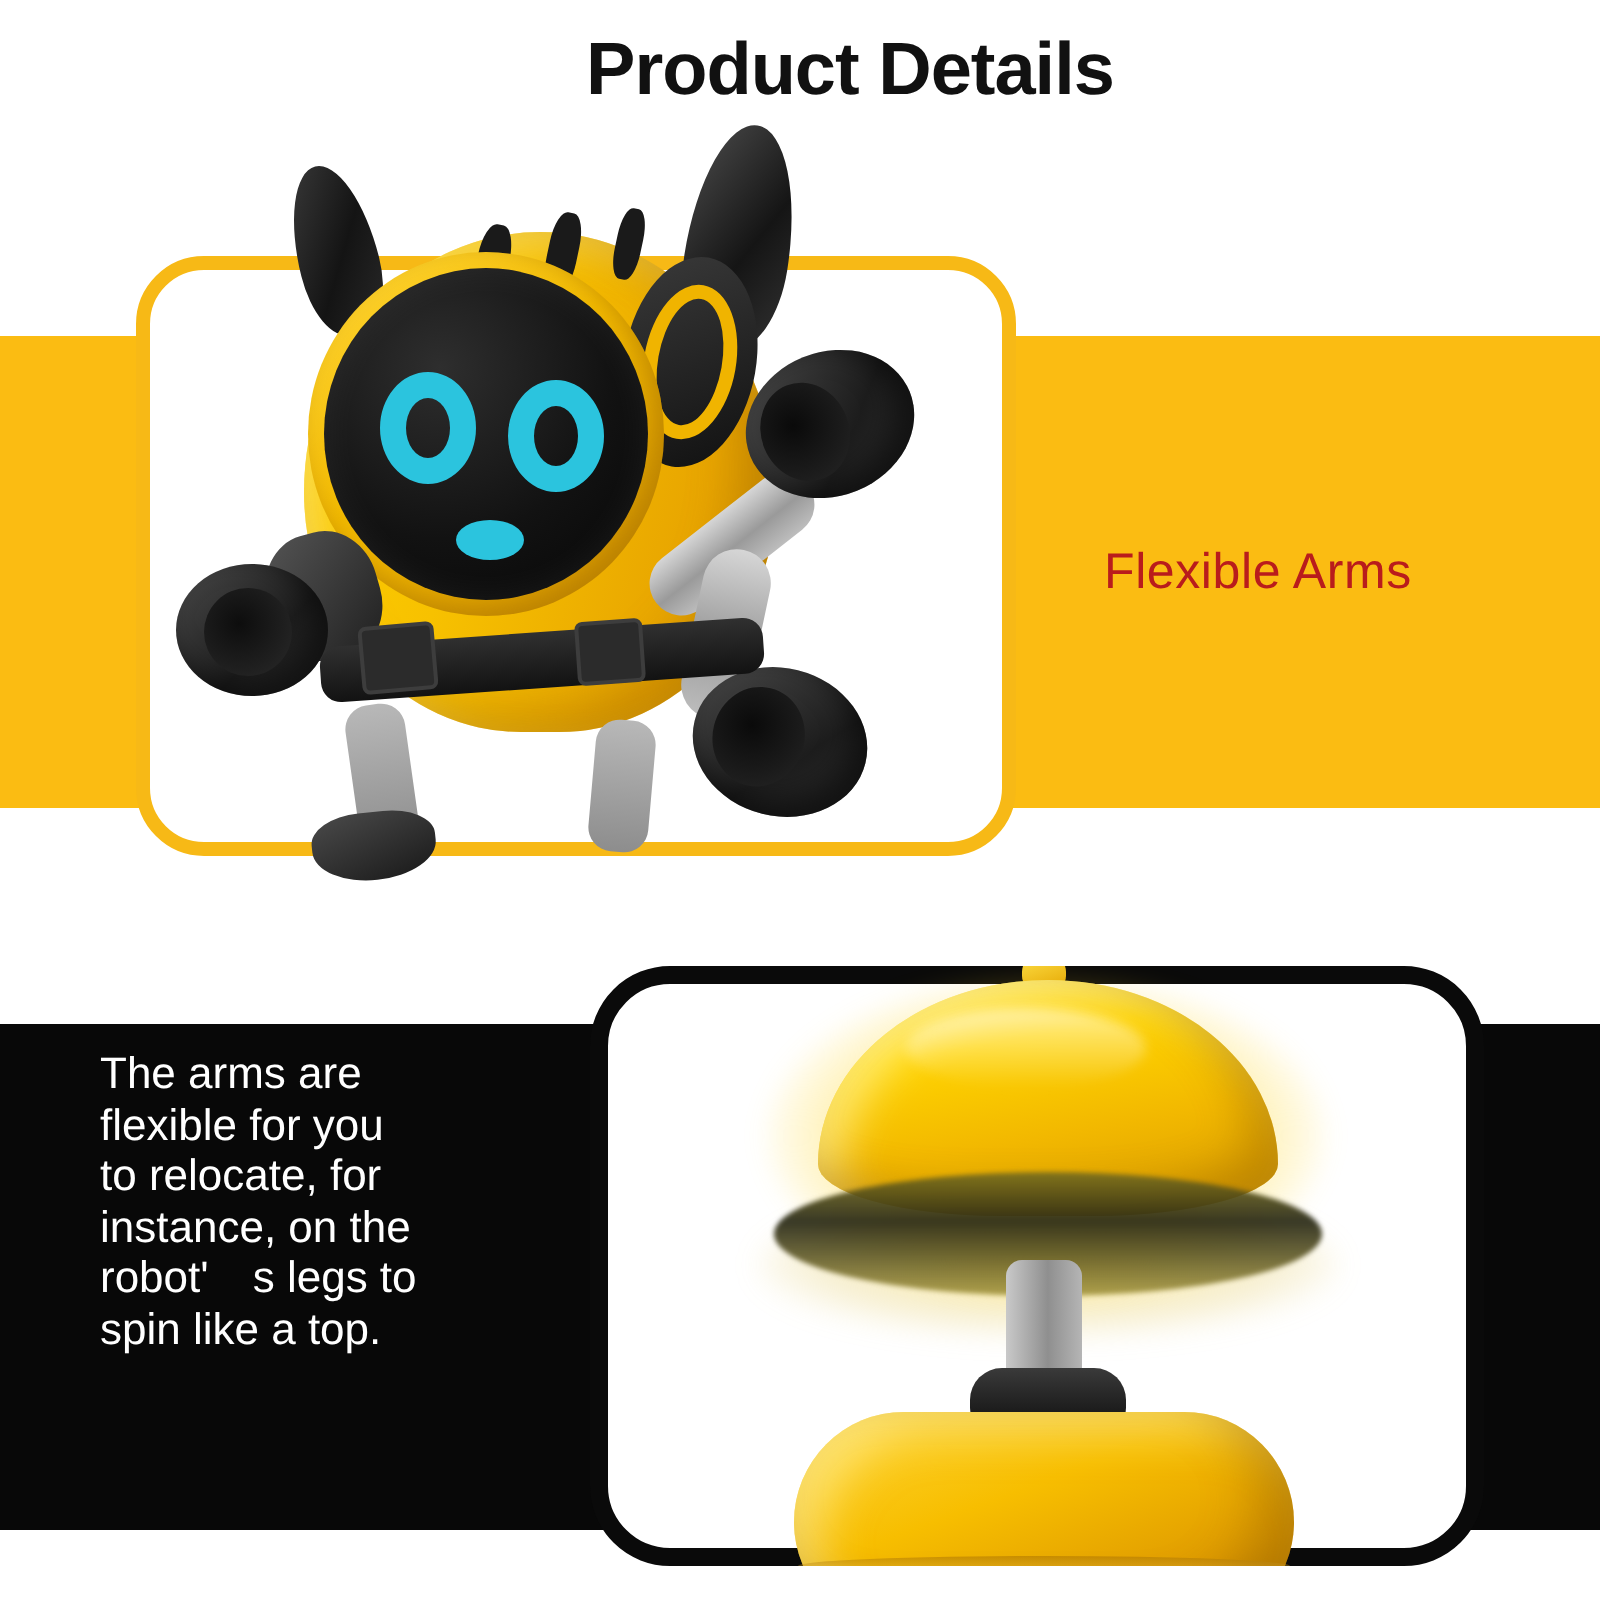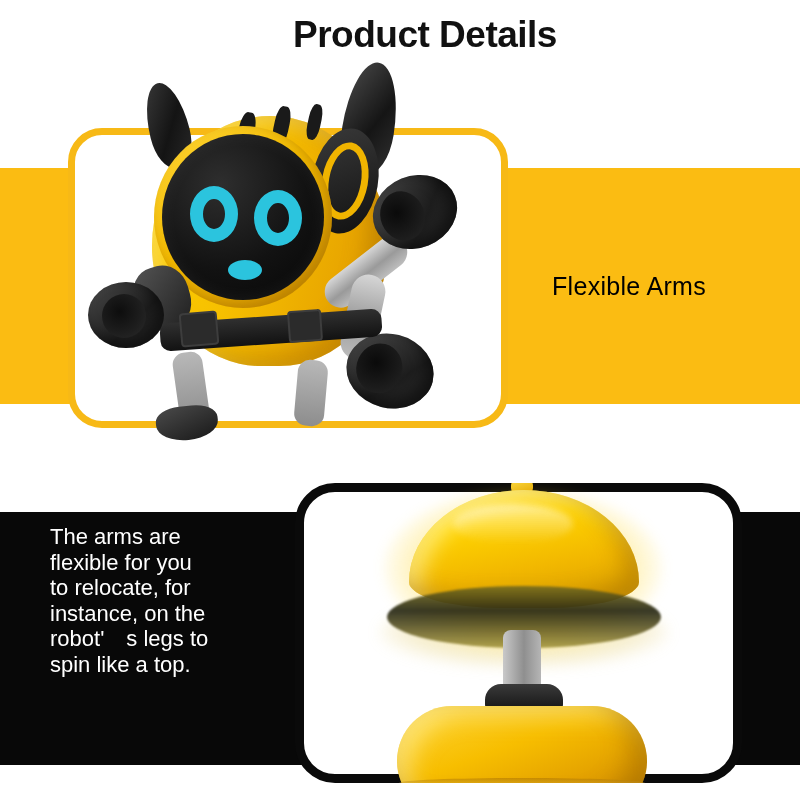--- a/index.html
+++ b/index.html
@@ -22,21 +22,21 @@
     padding-left:25px;
   }
 
   
   .yellow-band{
     position:absolute;left:0;top:168px;width:800px;height:236px;
     background:#FBBC12;
   }
   .band-label{
     position:absolute;left:552px;top:272px;
-    font-size:25px;color:#000000;letter-spacing:.3px;
+    font-size:25px;color:#b91c1c;letter-spacing:.3px;
     font-family:"Liberation Sans", sans-serif;
   }
 
   
   .frame-top{
     position:absolute;left:68px;top:128px;width:440px;height:300px;
     background:#ffffff;
     border:7px solid #F7B916;
     border-radius:34px;
     box-sizing:border-box;

